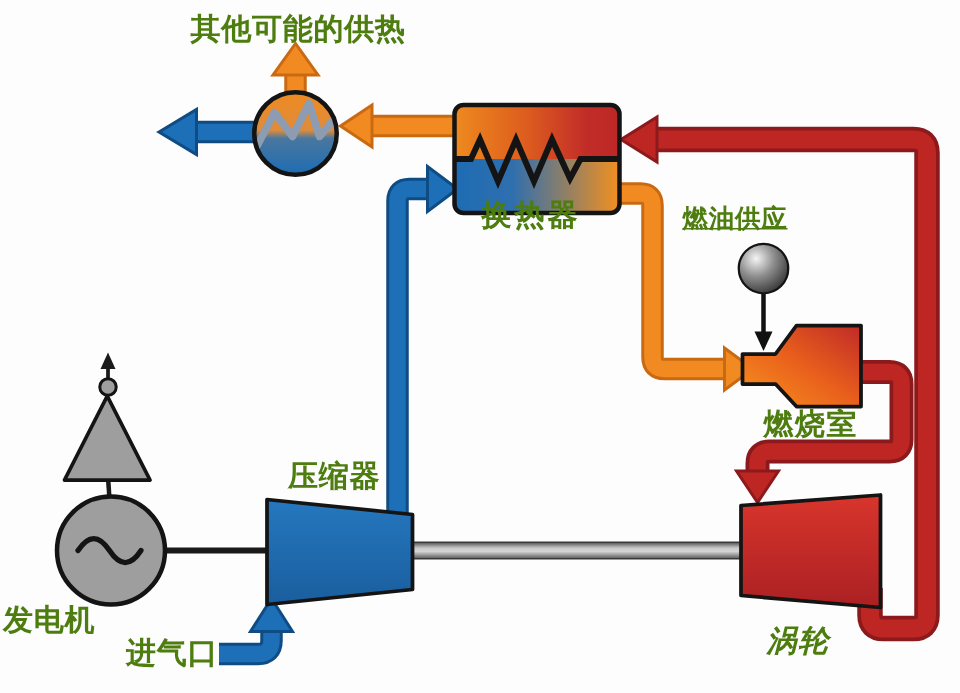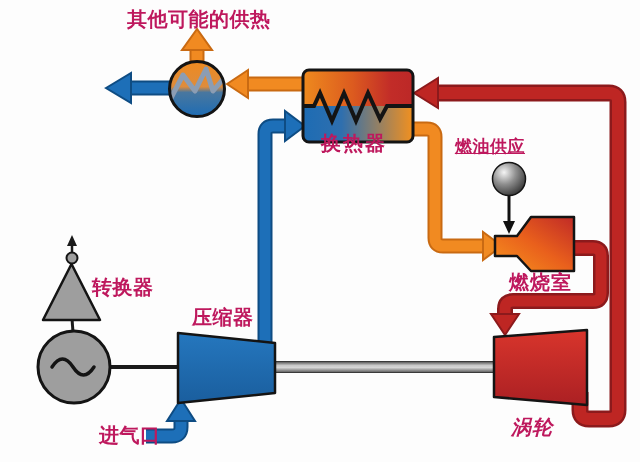--- a/index.html
+++ b/index.html
@@ -2,34 +2,34 @@
 <html><head>
 <meta charset="utf-8">
 <style>
   html,body{margin:0;padding:0;background:#fff;}
   #stage{
     position:relative;width:640px;height:462px;overflow:hidden;
     background:#fdfdfd;font-family:"DejaVu Sans",sans-serif;
   }
   #diagram-svg{position:absolute;left:0;top:0;}
   .lbl{
-    position:absolute;font-weight:bold;font-size:20px;color:#be185d;
+    position:absolute;font-weight:bold;font-size:20px;color:#4d7c0f;
     white-space:nowrap;line-height:1.1;letter-spacing:0.5px;
     font-family:"DejaVu Sans",sans-serif;
   }
   #lbl-other-heat{left:127px;top:8px;}
   #lbl-exhaust{left:42px;top:75px;}
   #lbl-hx{left:321px;top:132px;letter-spacing:2px;}
   #lbl-fuel{left:455px;top:137px;font-size:17px;text-decoration:underline;}
   #lbl-chamber{left:509px;top:271px;letter-spacing:1px;}
   #lbl-power{left:30px;top:215px;}
   #lbl-converter{left:92px;top:276px;}
   #lbl-compressor{left:192px;top:306px;}
   #lbl-generator{left:2px;top:402px;}
-  #lbl-inlet{left:99px;top:424px;}
+  #lbl-inlet{left:84px;top:424px;}
   #lbl-turbine{left:511px;top:416px;letter-spacing:1px;font-style:italic;}
 </style>
 </head>
 <body>
 
 <div id="stage">
 
   <svg id="diagram-svg" width="640" height="462" viewBox="0 0 640 462">
     <defs>
       <linearGradient id="hxTop" x1="0" y1="0" x2="1" y2="0">
@@ -172,18 +172,18 @@
       <circle cx="72" cy="258" r="5.5" fill="#9e9e9e" stroke="#141414" stroke-width="2"></circle>
     </g>
 
     <circle cx="509" cy="179" r="16.5" fill="url(#ballGrad)" stroke="#141414" stroke-width="1.5"></circle>
   </svg>
 
   <div class="lbl" id="lbl-other-heat">其他可能的供热</div>
   <div class="lbl" id="lbl-hx">换热器</div>
   <div class="lbl" id="lbl-fuel">燃油供应</div>
   <div class="lbl" id="lbl-chamber">燃烧室</div>
-  <div class="lbl" id="lbl-converter">转换器</div>
   <div class="lbl" id="lbl-compressor">压缩器</div>
+  <div class="lbl" id="lbl-generator">发电机</div>
   <div class="lbl" id="lbl-inlet">进气口</div>
   <div class="lbl" id="lbl-turbine">涡轮</div>
 
 </div>
 
 </body></html>

